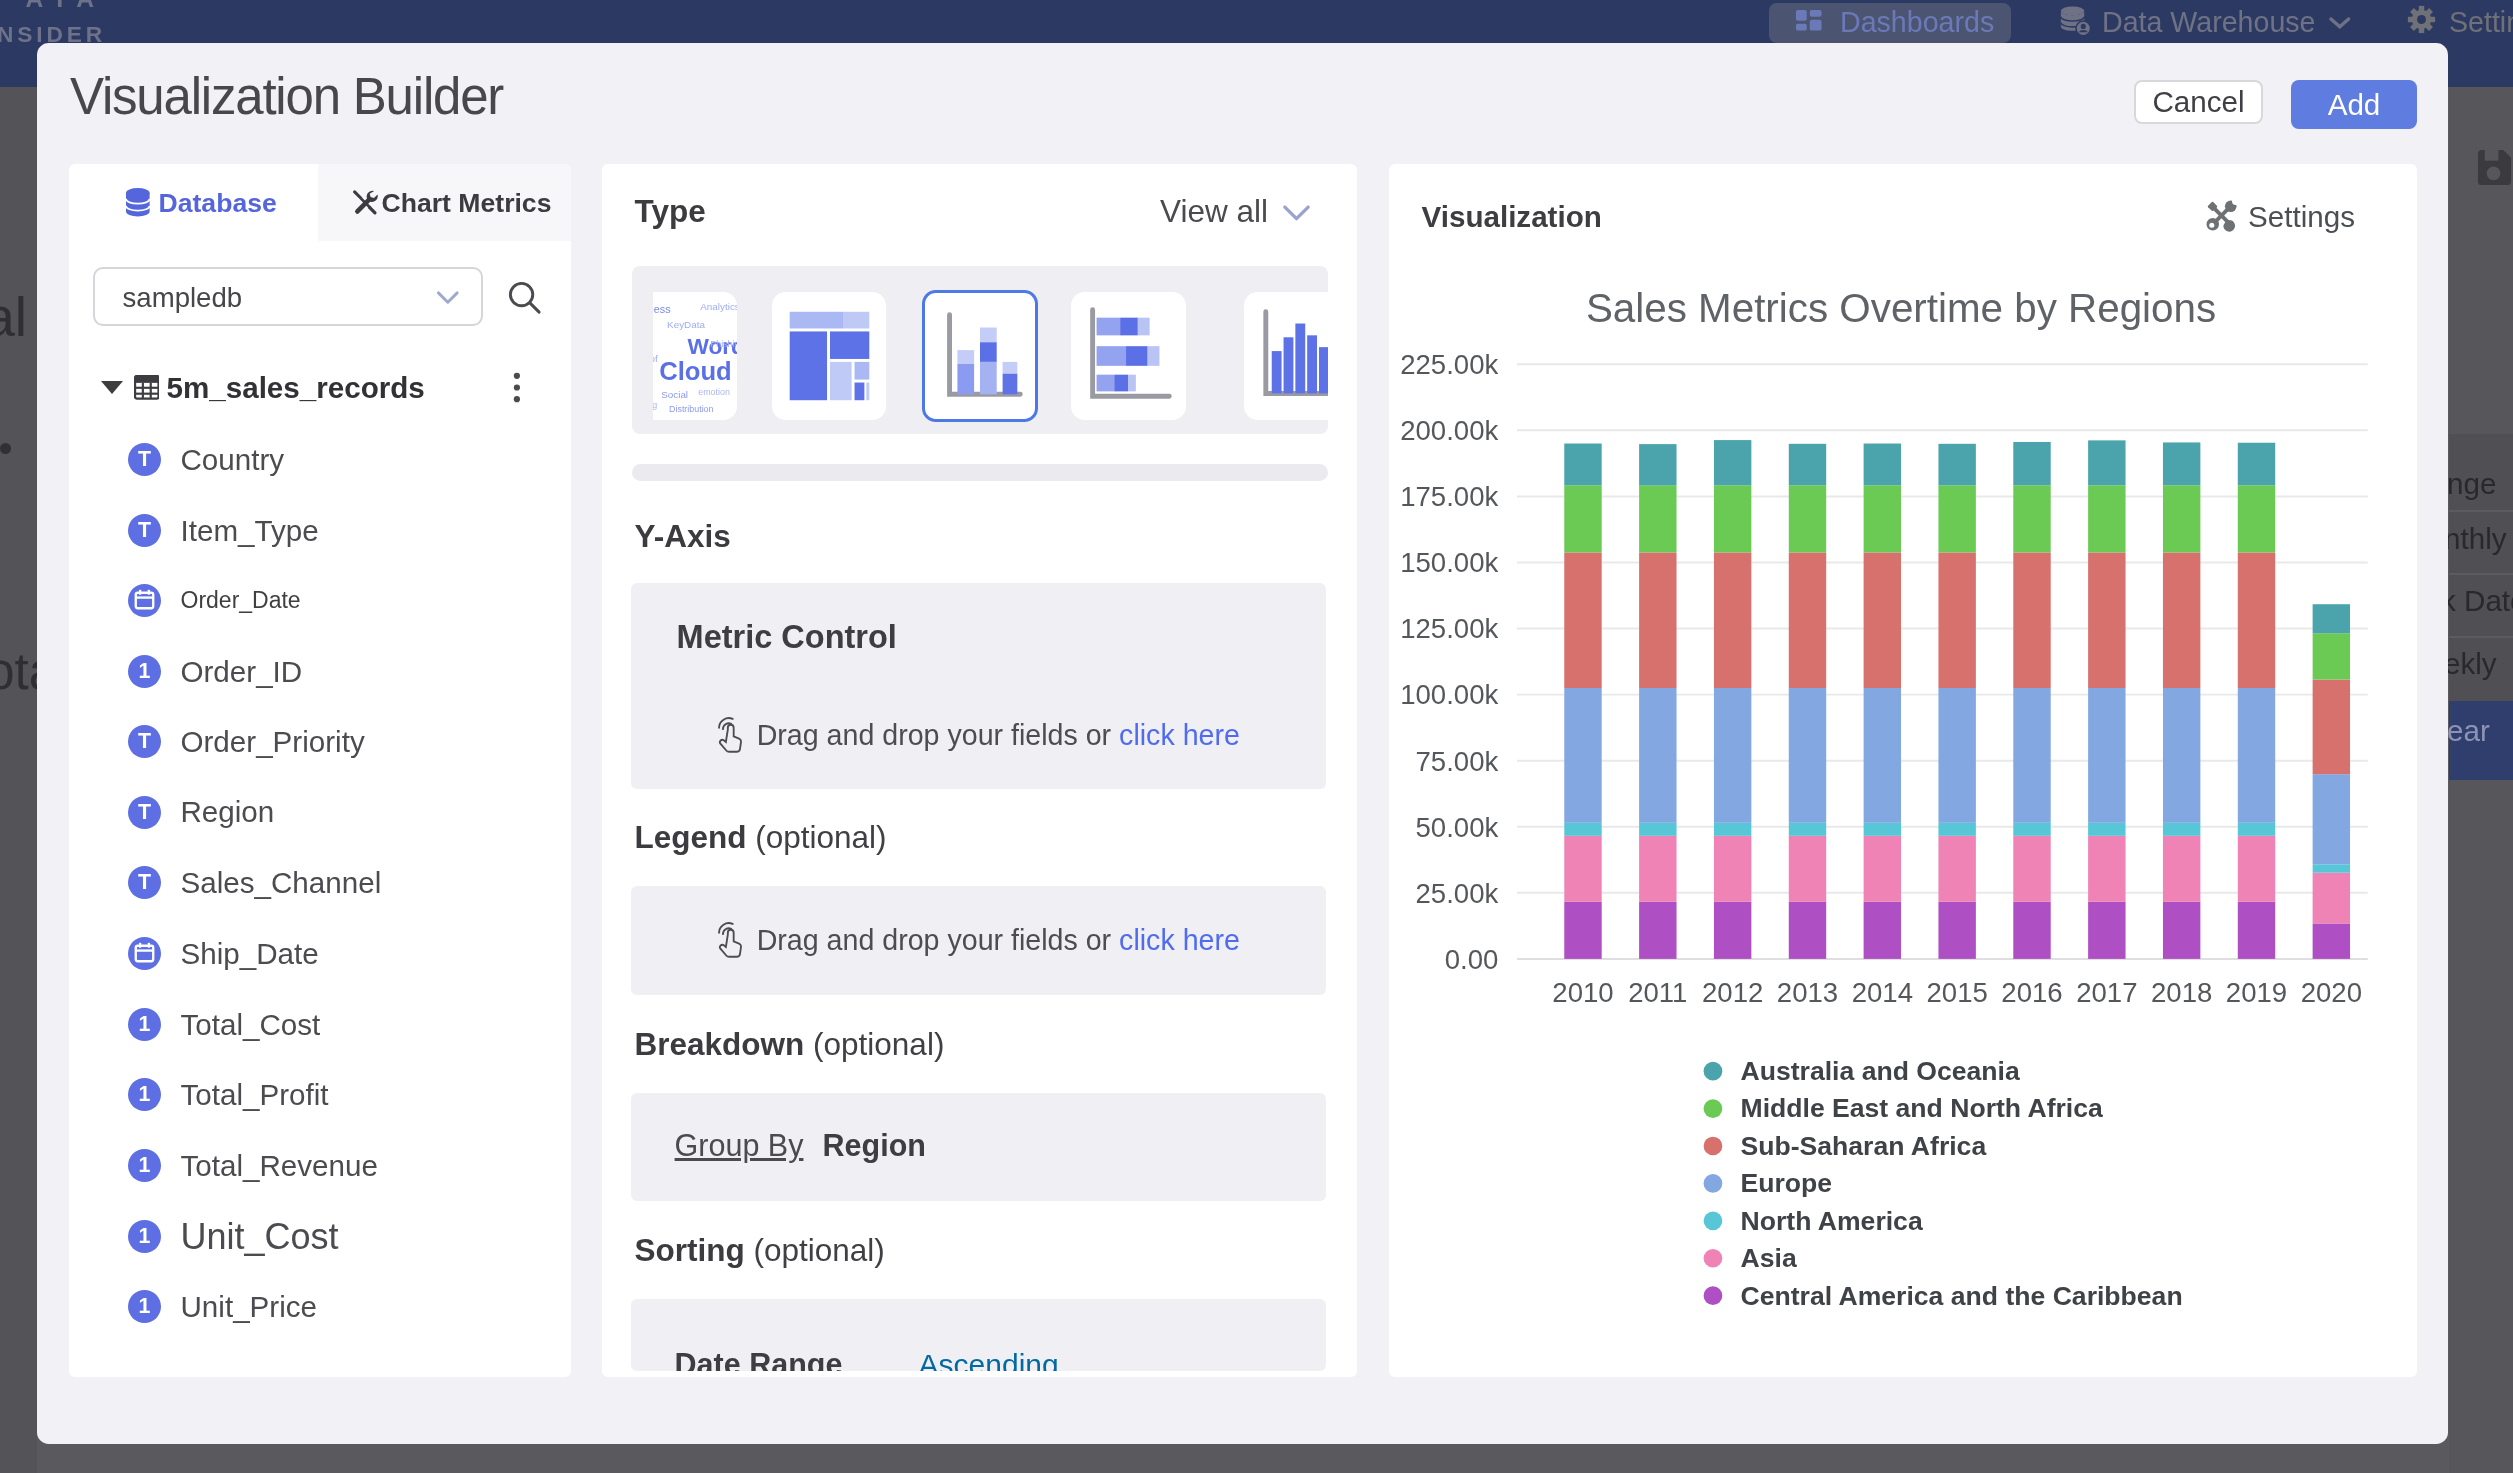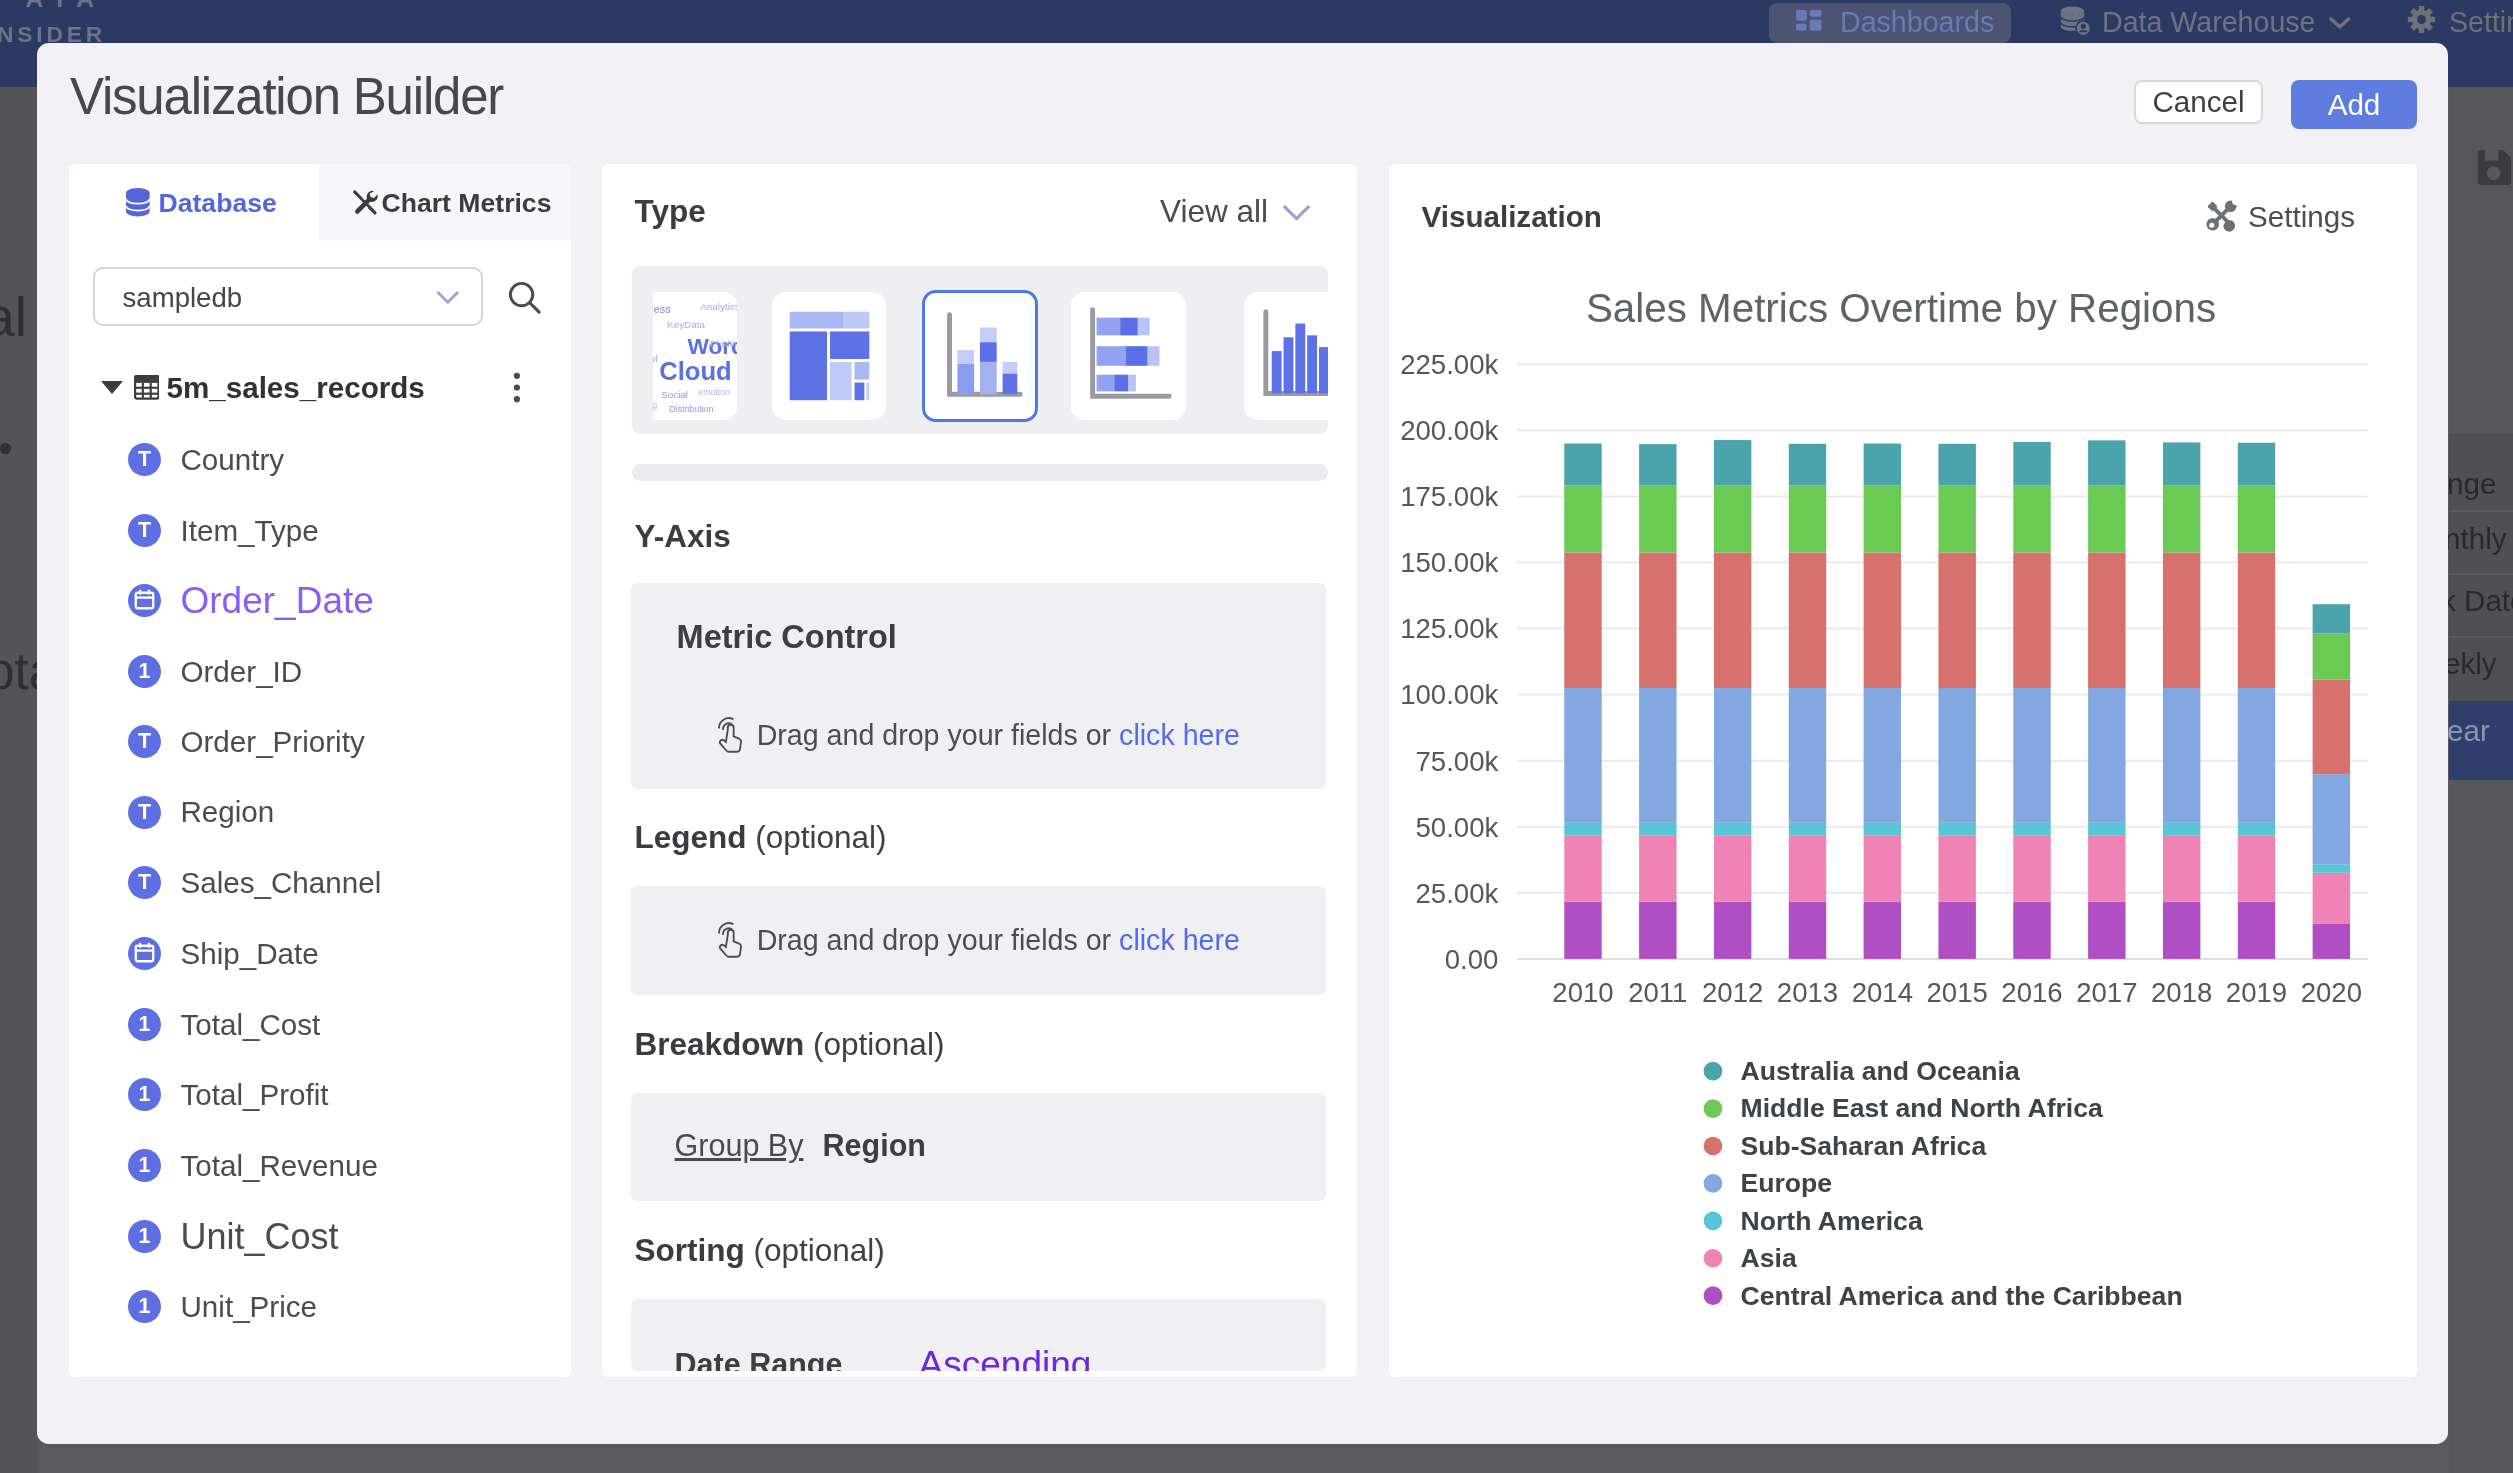--- a/index.html
+++ b/index.html
@@ -139,21 +139,21 @@
           <text x="17" y="24" font-family="Liberation Sans" font-size="22" font-weight="bold" fill="#fff" text-anchor="middle">T</text>
         </svg>
       <div class="abs" style="left:112px;top:351px;font-size:29.6px;color:#4b4b50;line-height:31.5px;">Item_Type</div>
       <svg class="abs" style="left:59px;top:420px;" width="33" height="33" viewBox="0 0 34 34">
           <circle cx="17" cy="17" r="17" fill="#5d6fe2"></circle>
           <rect x="8" y="9" width="18" height="16" rx="2" fill="none" stroke="#fff" stroke-width="2.4"></rect>
           <line x1="8" y1="14" x2="26" y2="14" stroke="#fff" stroke-width="2.4"></line>
           <line x1="12.5" y1="6" x2="12.5" y2="11" stroke="#fff" stroke-width="2.4"></line>
           <line x1="21.5" y1="6" x2="21.5" y2="11" stroke="#fff" stroke-width="2.4"></line>
         </svg>
-      <div class="abs" style="left:112px;top:421px;font-size:37px;color:#8b5cf6;line-height:31.5px;">Order_Date</div>
+      <div class="abs" style="left:112px;top:421px;font-size:23px;color:#404040;line-height:31.5px;">Order_Date</div>
       <svg class="abs" style="left:59px;top:491px;" width="33" height="33" viewBox="0 0 34 34">
           <circle cx="17" cy="17" r="17" fill="#5d6fe2"></circle>
           <text x="17" y="24" font-family="Liberation Sans" font-size="22" font-weight="bold" fill="#fff" text-anchor="middle">1</text>
         </svg>
       <div class="abs" style="left:112px;top:492px;font-size:29.6px;color:#4b4b50;line-height:31.5px;">Order_ID</div>
       <svg class="abs" style="left:59px;top:561px;" width="33" height="33" viewBox="0 0 34 34">
           <circle cx="17" cy="17" r="17" fill="#5d6fe2"></circle>
           <text x="17" y="24" font-family="Liberation Sans" font-size="22" font-weight="bold" fill="#fff" text-anchor="middle">T</text>
         </svg>
       <div class="abs" style="left:112px;top:562px;font-size:29.6px;color:#4b4b50;line-height:31.5px;">Order_Priority</div>
@@ -304,21 +304,21 @@
         </div>
       </div>
       <div class="abs h2" style="left:32.5px;top:861px;line-height:39px;">Breakdown <span class="opt">(optional)</span></div>
       <div class="gbox" style="left:28.6px;top:929px;width:695px;height:108px;border-radius:5.9px;">
         <div class="abs" style="left:44px;top:35px;font-size:30.5px;color:#4a4a4f;line-height:35px;text-decoration:underline;">Group By</div>
         <div class="abs" style="left:192px;top:35px;font-size:30.5px;font-weight:bold;color:#3d3d42;line-height:35px;">Region</div>
       </div>
       <div class="abs h2" style="left:32.5px;top:1067px;line-height:39px;">Sorting <span class="opt">(optional)</span></div>
       <div class="gbox" style="left:28.6px;top:1135px;width:695px;height:72px;border-radius:5.9px;overflow:hidden;">
         <div class="abs" style="left:44px;top:48px;font-size:30.5px;font-weight:bold;color:#3d3d42;line-height:35px;">Date Range</div>
-        <div class="abs" style="left:288px;top:48px;font-size:37px;color:#6d28d9;line-height:35px;">Ascending</div>
+        <div class="abs" style="left:288px;top:48px;font-size:30px;color:#0369a1;line-height:35px;">Ascending</div>
       </div>
     </div>
     <div class="card" style="left:1352px;top:121px;width:1028px;height:1213px;border-radius:5.9px;">
       <div class="abs" style="left:32.5px;top:36px;font-size:29.6px;font-weight:bold;color:#3d3d42;line-height:33px;">Visualization</div>
       <svg class="abs" style="left:816px;top:35px;" width="33" height="33" viewBox="0 0 34 34">
         <g stroke="#6e7173" stroke-width="4" stroke-linecap="round">
           <line x1="8" y1="8" x2="25" y2="25"></line>
           <line x1="25" y1="9" x2="9" y2="25"></line>
         </g>
         <rect x="4" y="4" width="7.4" height="7.4" rx="1" transform="rotate(45 7.7 7.7)" fill="#6e7173"></rect>

